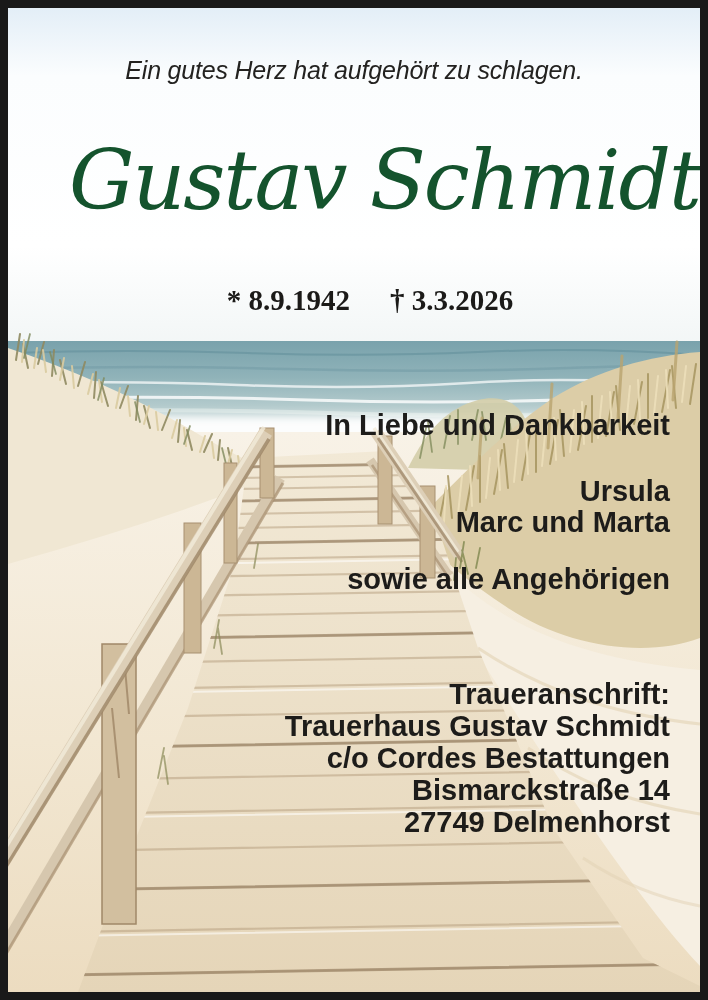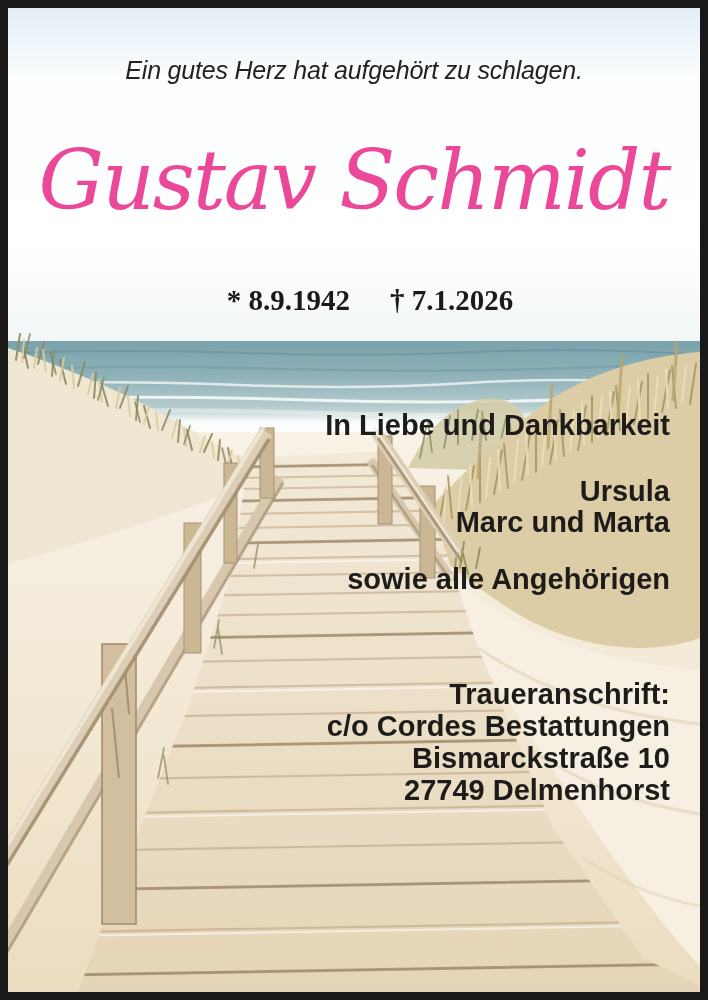--- a/index.html
+++ b/index.html
@@ -13,23 +13,23 @@
     overflow:hidden;
   }
   .inner{position:absolute;inset:0;width:692px;height:984px;overflow:hidden;}
   .scene{position:absolute;left:0;top:0;width:692px;height:984px;display:block;}
   .txt{position:absolute;white-space:nowrap;}
   .epigraph{
     top:48px;left:0;width:692px;text-align:center;
     font-style:italic;font-size:25px;letter-spacing:-.2px;color:#232220;
   }
   .name{
-    top:128px;left:0;width:692px;text-align:center;
+    top:128px;left:0;width:692px;text-align:right;
     font-family:"DejaVu Serif",serif;font-style:italic;font-weight:normal;
-    font-size:82px;letter-spacing:-2px;color:#ec4899;line-height:1.1;
+    font-size:82px;letter-spacing:-2px;color:#14532d;line-height:1.1;
   }
   .dates{
     top:276px;left:16px;width:692px;
     display:flex;justify-content:center;gap:40px;
     font-family:"Liberation Serif",serif;font-weight:bold;font-size:29px;color:#1b1a18;
   }
   .rblock{right:30px;text-align:right;font-weight:bold;font-size:29px;line-height:31px;}
   .dedication{top:402px;text-align:center;}
   .mourners{top:468px;line-height:31px;}
   .suffix{top:556px;}
@@ -147,34 +147,35 @@
         <path fill="none" stroke="#8a8a58" stroke-width="1.8" opacity="0.7" stroke-linecap="round" d="M206,640 l5,-28 M214,646 l-4,-26 M150,770 l6,-30 M160,776 l-4,-28 M246,560 l4,-24"></path>
       </g>
     </svg>
 
     <div class="txt epigraph">Ein gutes Herz hat aufgehört zu schlagen.</div>
 
     <div class="txt name">Gustav Schmidt</div>
 
     <div class="txt dates">
       <span>* 8.9.1942</span>
-      <span>† 7.1.2026</span>
+      <span>† 3.3.2026</span>
     </div>
 
     <div class="txt rblock dedication">In Liebe und Dankbarkeit</div>
 
     <div class="txt rblock suffix">sowie alle Angehörigen</div>
 
     <div class="txt rblock mourners">
       <div>Ursula</div>
       <div>Marc und Marta</div>
     </div>
 
     <div class="txt rblock address">
       <div>Traueranschrift:</div>
+      <div>Trauerhaus Gustav Schmidt</div>
       <div>c/o Cordes Bestattungen</div>
-      <div>Bismarckstraße 10</div>
+      <div>Bismarckstraße 14</div>
       <div>27749 Delmenhorst</div>
     </div>
 
 
   </div>
 </div>
 
 </body></html>

